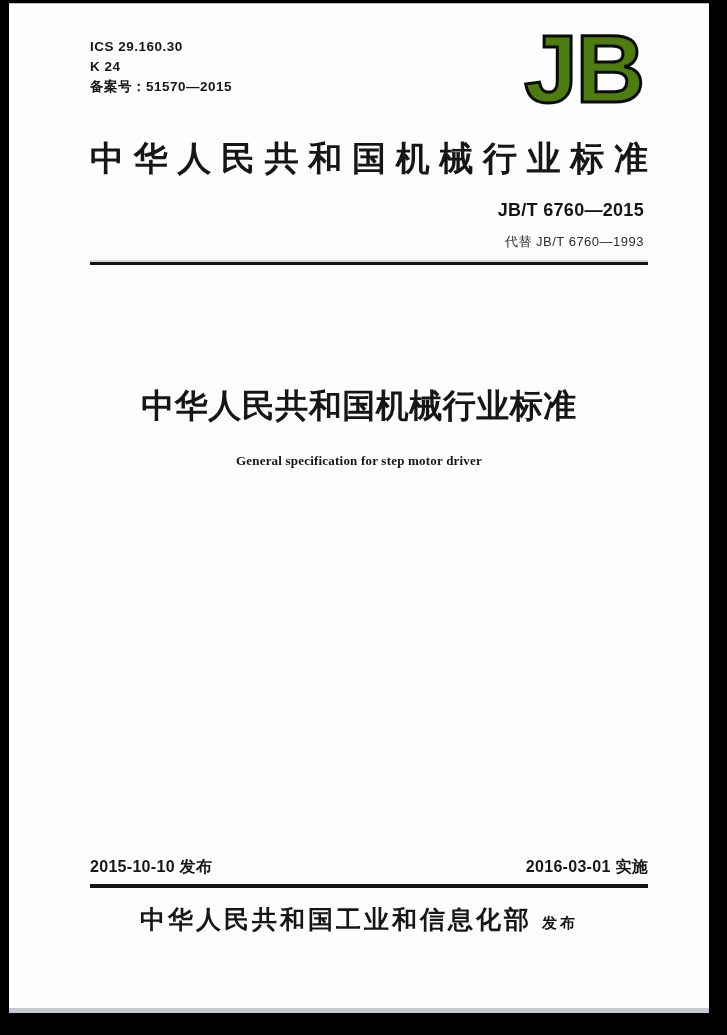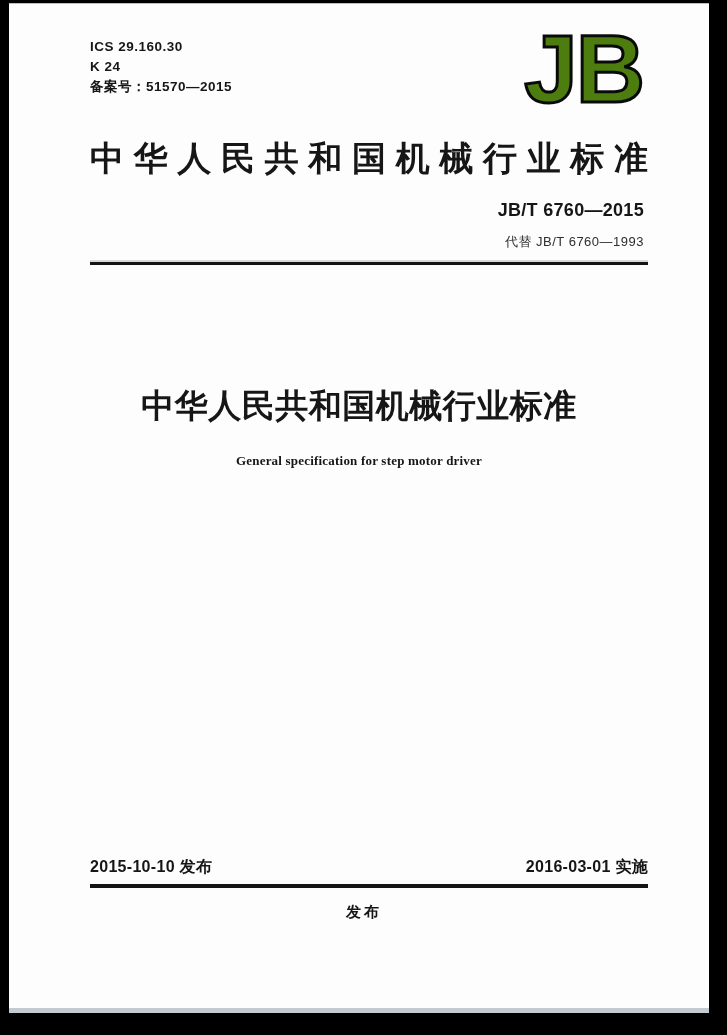--- a/index.html
+++ b/index.html
@@ -154,16 +154,17 @@
     </div>
     <div>
       <span>2016-03-01</span>
       <span>实施</span>
     </div>
   </div>
 
   <div class="rule rule2"></div>
 
   <div class="publisher">
+    <span class="pub-name">中华人民共和国工业和信息化部</span>
     <span class="pub-action">发布</span>
   </div>
 
 </div>
 
 </body></html>

